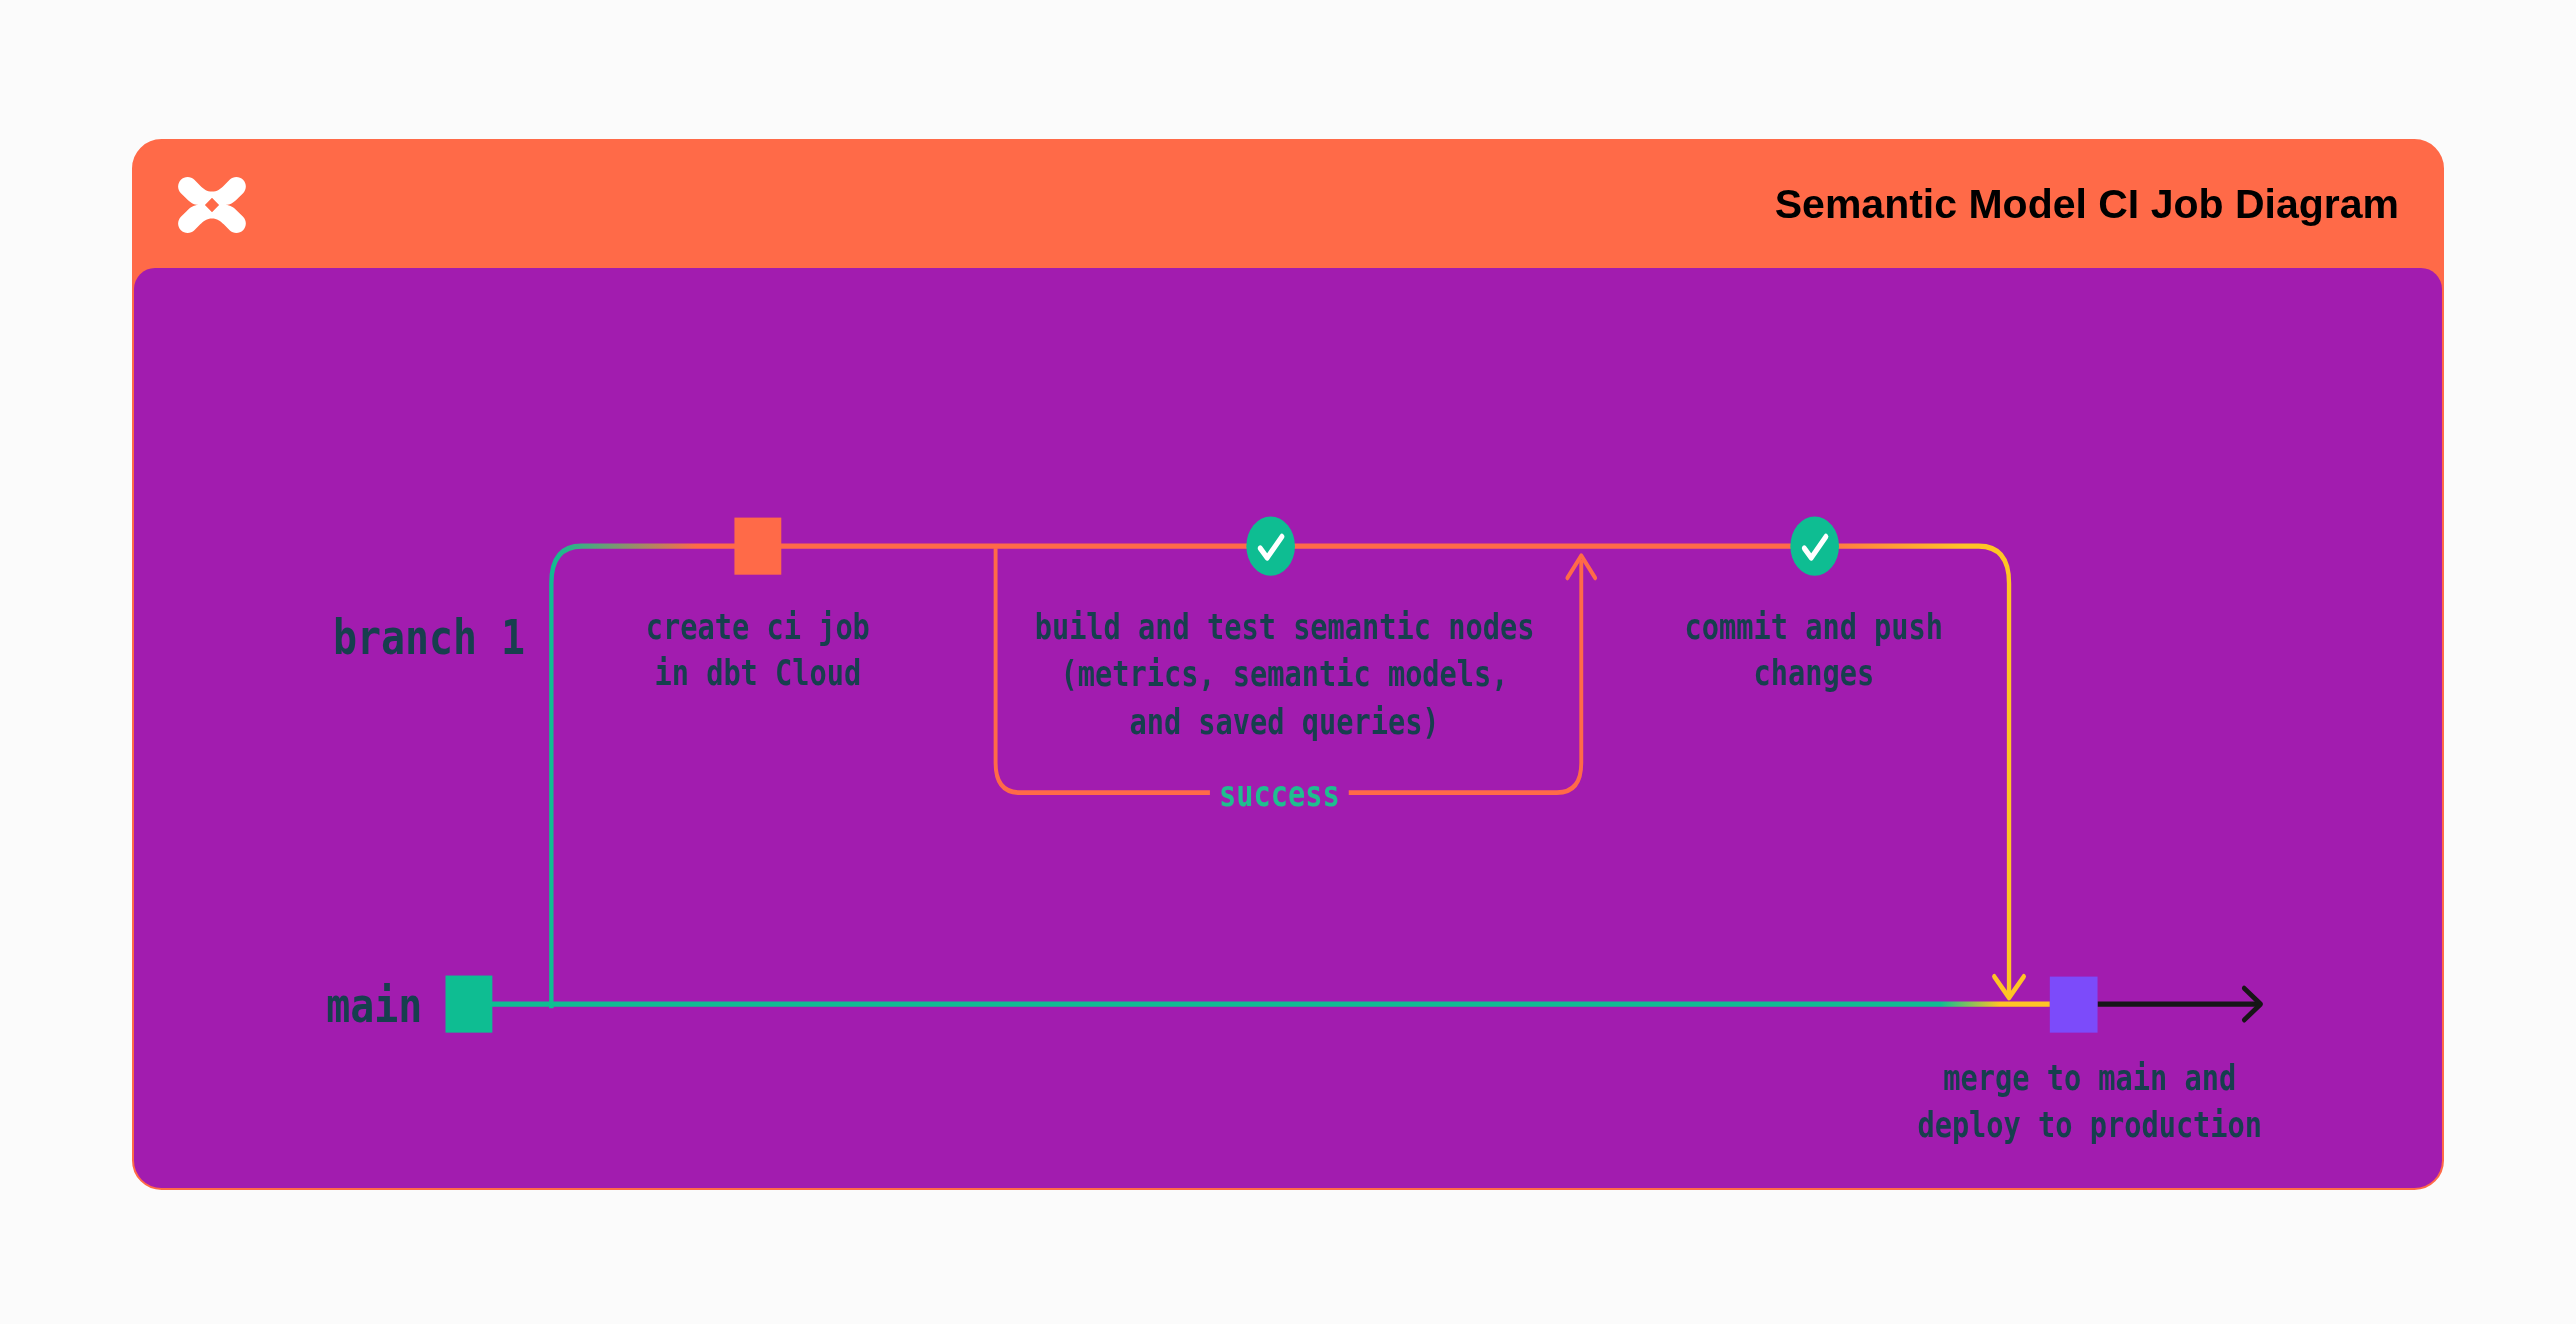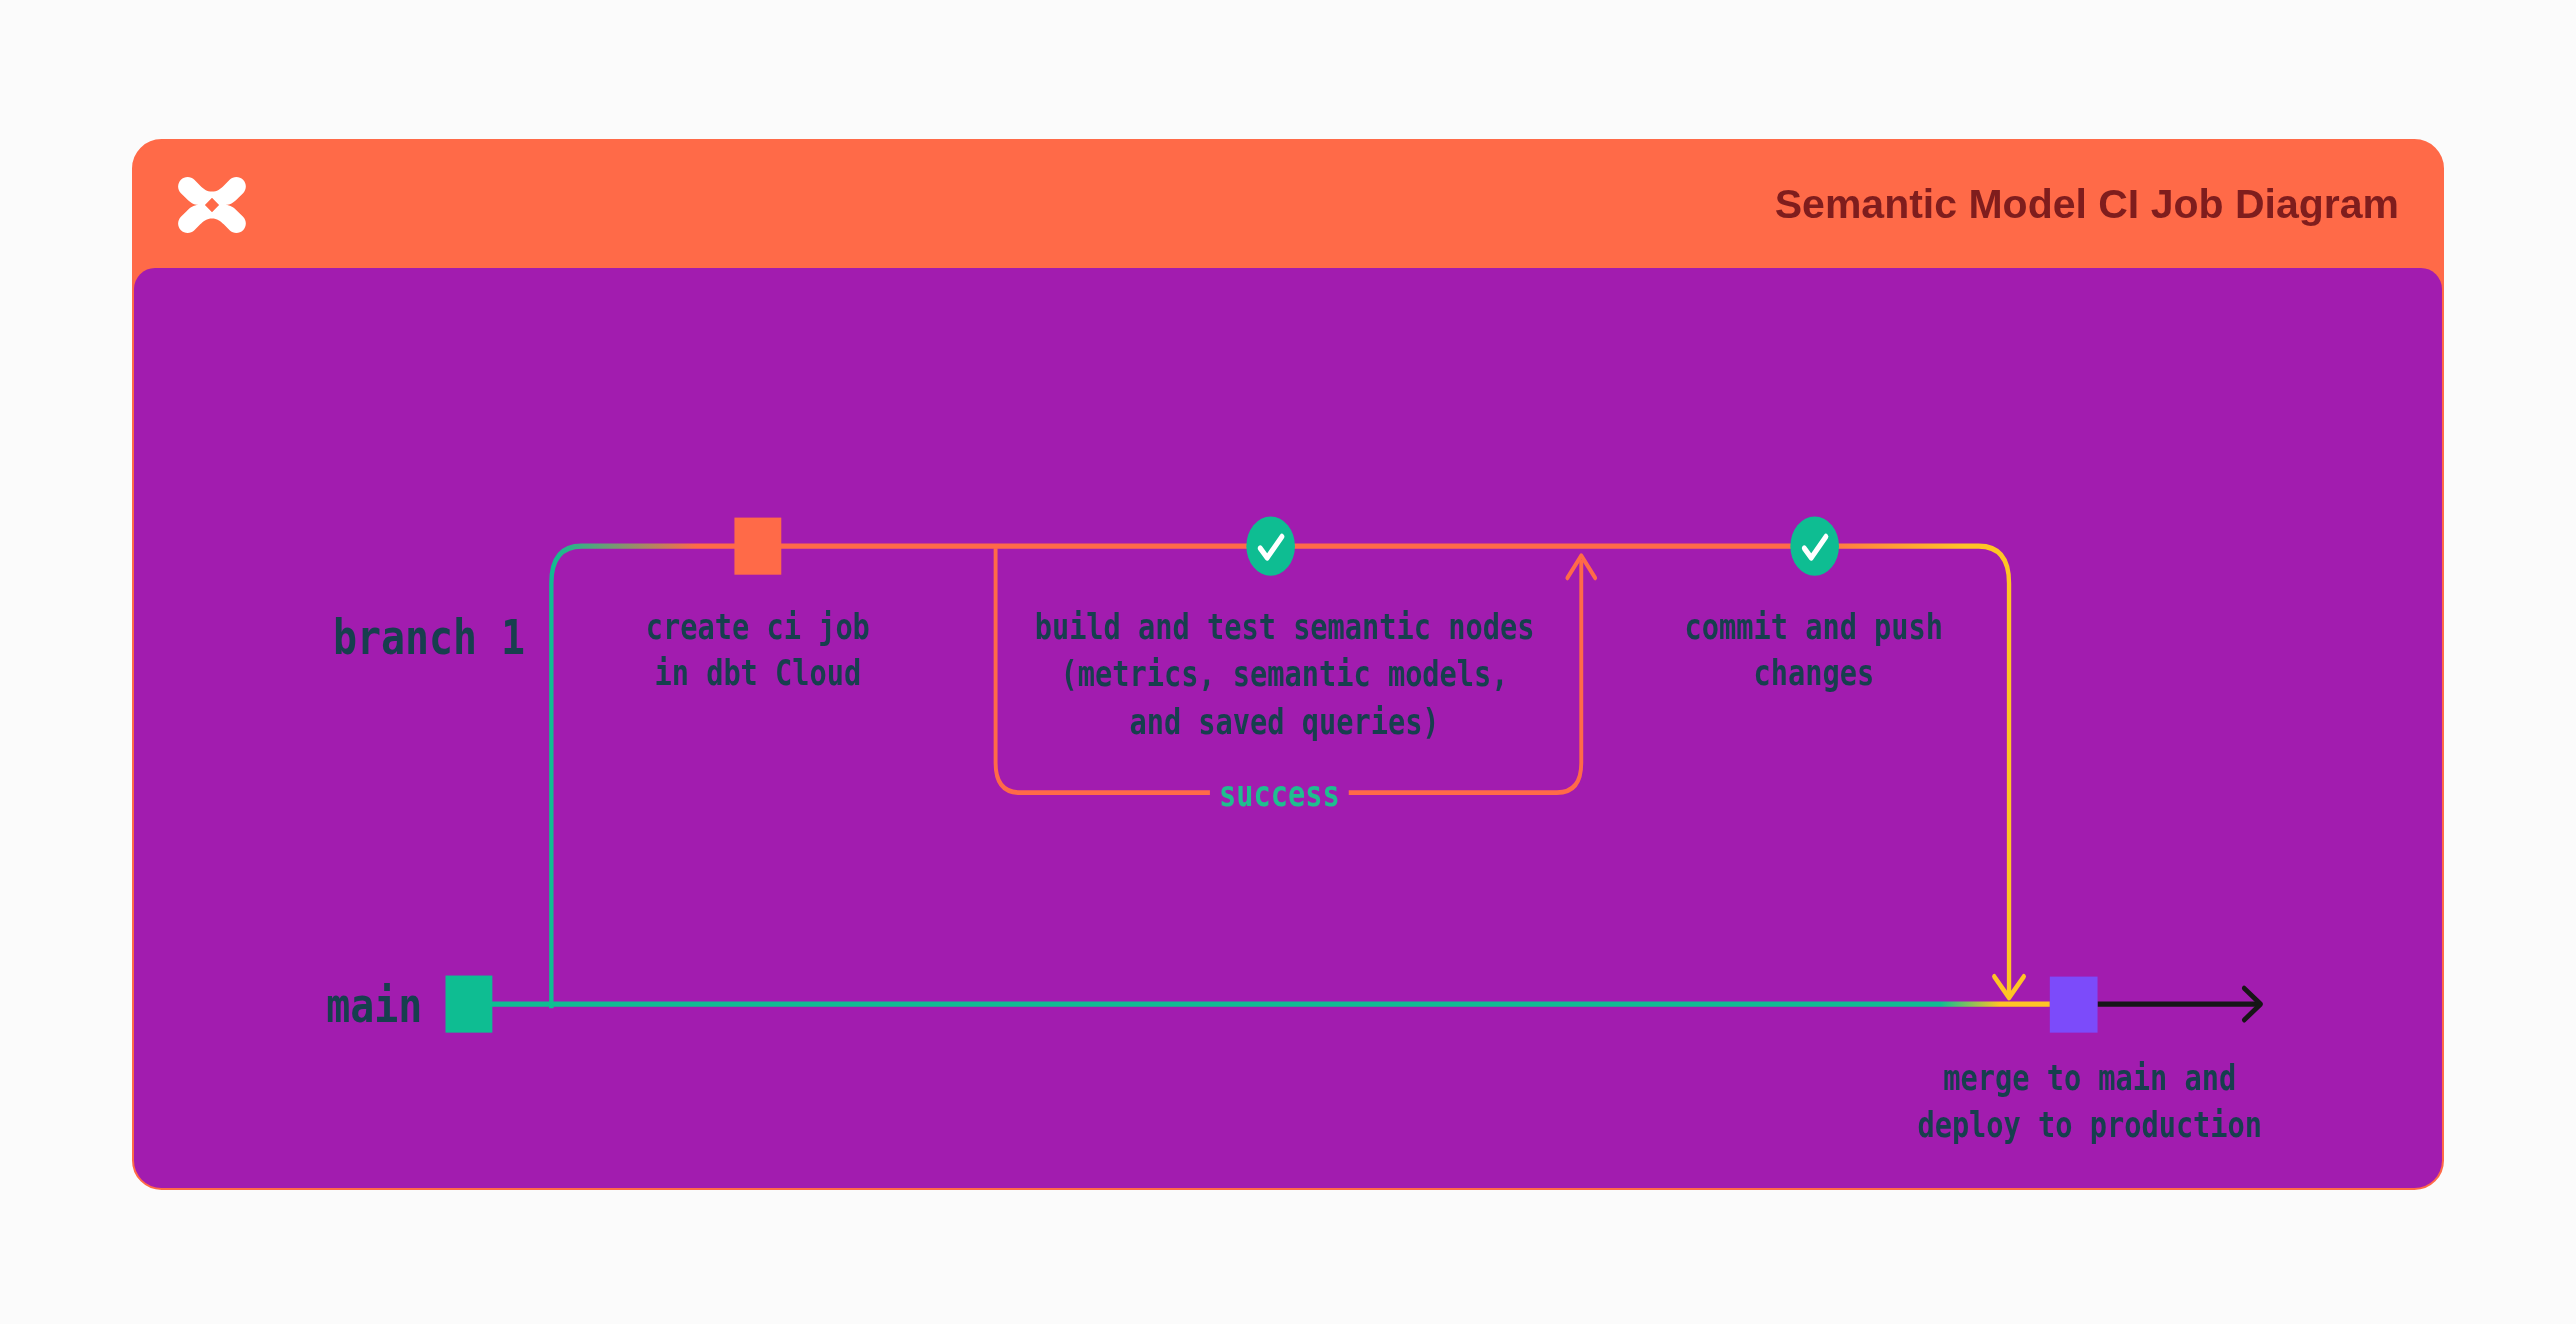--- a/index.html
+++ b/index.html
@@ -22,21 +22,21 @@
   .header{
     height:127px;
     display:flex;align-items:center;justify-content:space-between;
     padding:0 43px 0 36px;
     background:#FF6A48;
   }
   .title{
     font-family:"Liberation Sans", sans-serif;
     font-weight:bold;
     font-size:41px;
-    color:#7f1d1d;
+    color:#000000;
     letter-spacing:0;
     white-space:nowrap;
   }
   .logo{width:84px;height:84px;display:block;}
   .content{
     position:relative;
     height:1120px;
     background:#a21caf;
     border-radius:21px 21px 27px 27px;
     text-align:center;

